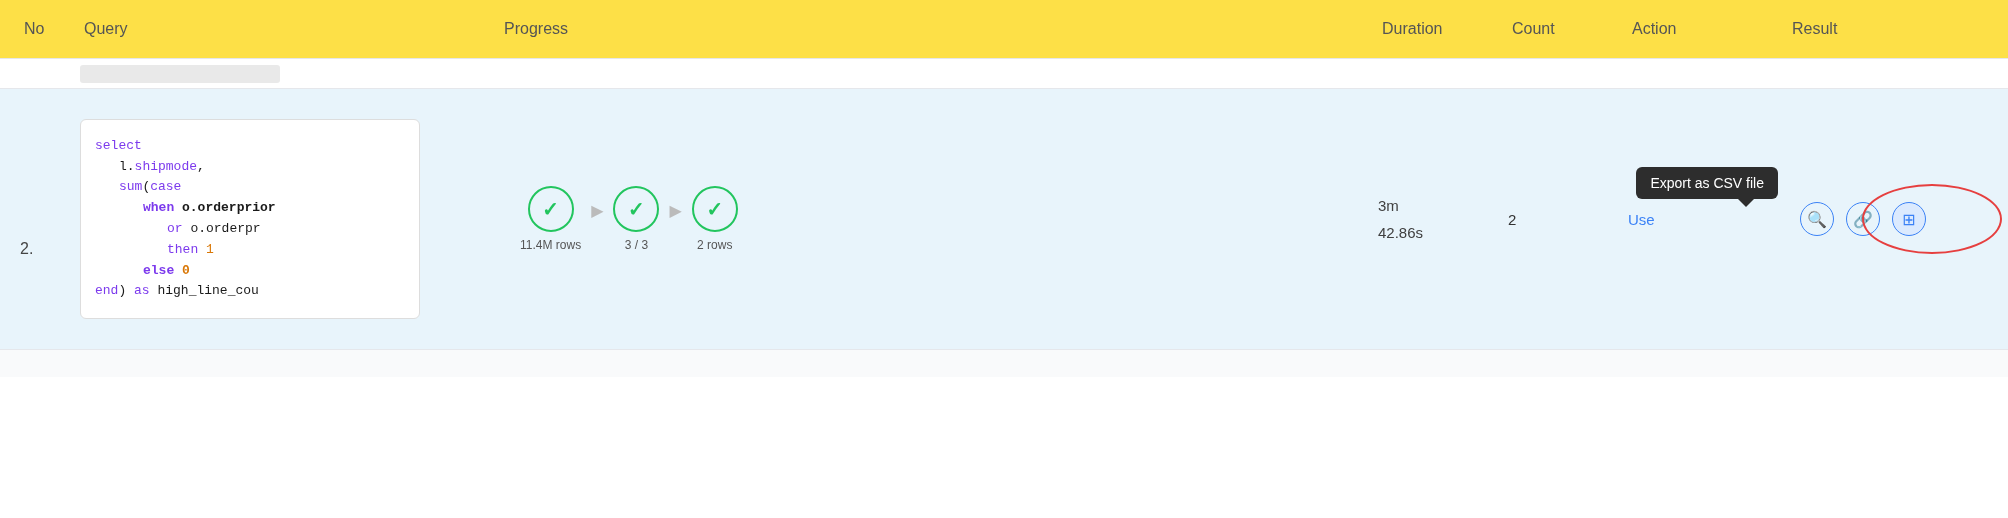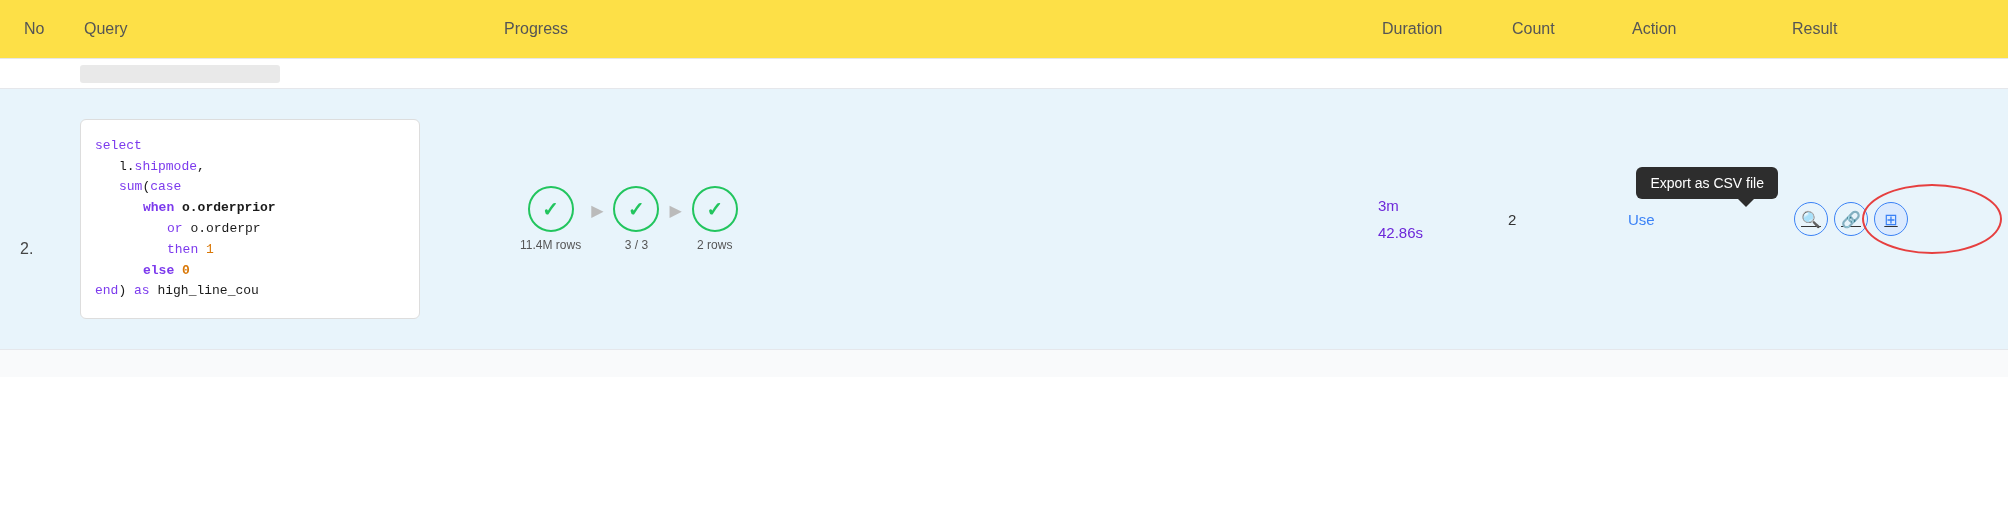--- a/index.html
+++ b/index.html
@@ -122,21 +122,21 @@
     }
 
     .arrow {
       color: #bbb;
       font-size: 16px;
       margin-top: -18px;
     }
 
     .duration-col {
       font-size: 15px;
-      color: #6d28d9;
+      color: #404040;
       line-height: 1.8;
     }
 
     .count-col {
       font-size: 15px;
       color: #333;
     }
 
     .action-col {
       font-size: 15px;
@@ -145,23 +145,22 @@
     .use-link {
       color: #3b82f6;
       cursor: pointer;
       text-decoration: none;
       font-size: 15px;
     }
 
     .result-col {
       display: flex;
       align-items: center;
-      gap: 6px;
+      gap: 12px;
       position: relative;
-      text-decoration: underline;
     }
 
     .icon-btn {
       width: 34px;
       height: 34px;
       border-radius: 50%;
       border: 1.5px solid #3b82f6;
       display: flex;
       align-items: center;
       justify-content: center;

